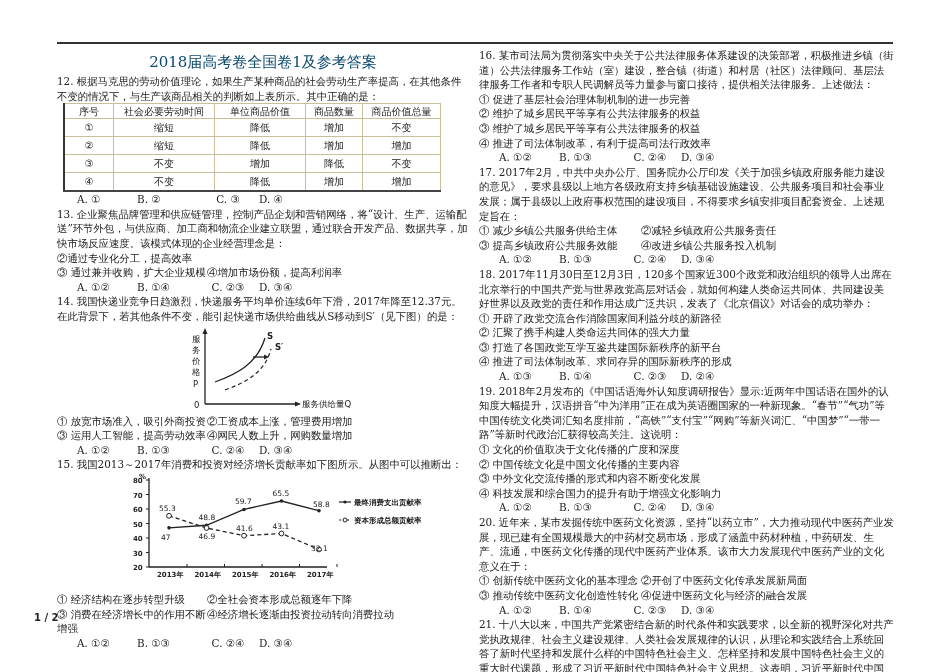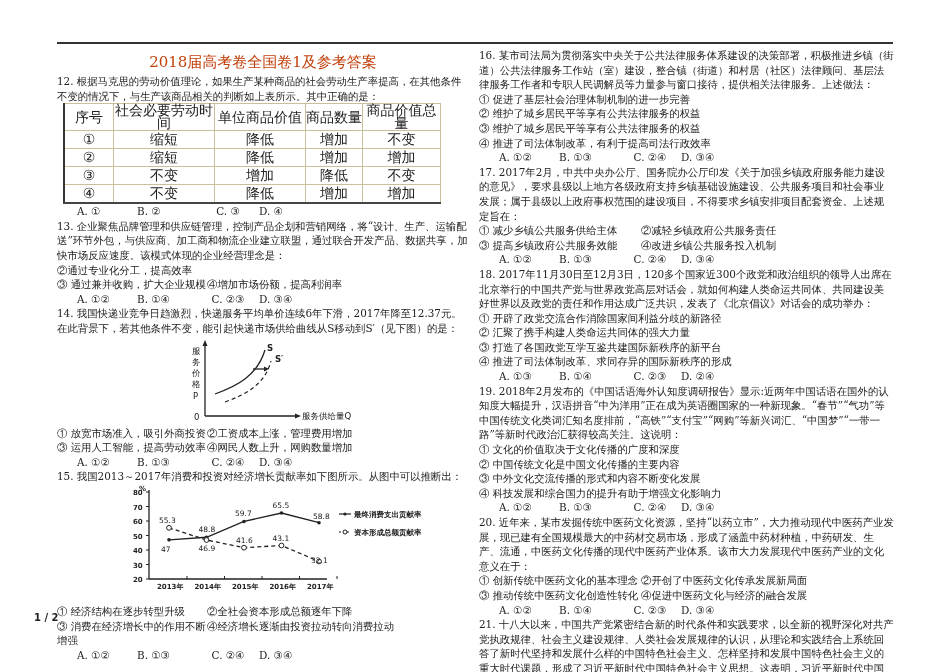--- a/index.html
+++ b/index.html
@@ -4,33 +4,33 @@
 <style>
   html, body { margin:0; padding:0; }
   body {
     width:950px; height:672px; background:#ffffff; position:relative; overflow:hidden;
     font-family: "DejaVu Serif", "Liberation Serif", serif; color:#222;
   }
   .top-rule { position:absolute; left:57px; top:42px; width:836px; height:2px; background:#333; }
   .col { position:absolute; top:48px; font-size:10.4px; line-height:14.6px; }
   .col-left { left:57px; width:412px; }
   .col-right { left:479px; width:415px; }
-  .title { text-align:center; font-size:15px; line-height:20px; margin:4px 0 2px 0; color:#c2410c; }
+  .title { text-align:center; font-size:15px; line-height:20px; margin:4px 0 2px 0; color:#0c4a6e; }
   p { margin:0; }
   .opt { margin:0; }
   .answers { display:flex; padding-left:20px; margin:0; }
   .answers span { display:inline-block; }
   .answers span:nth-child(1){ width:60px; }
   .answers span:nth-child(2){ width:60px; }
   .answers span:nth-child(3){ width:62px;text-align:center; }
   .answers span:nth-child(4){ width:60px; }
   .opts-2col { display:flex; }
   .opts-2col span:first-child { width:150px; display:inline-block; }
   table.q12 {
-    border-collapse:collapse; margin:0 0 0 6px; width:378px; font-size:14px;
+    border-collapse:collapse; margin:0 0 0 6px; width:378px; font-size:10px;
     border-left:2px solid #333; border-bottom:2px solid #444; border-right:1px solid #ccc;
   }
   table.q12 th, table.q12 td {
     border:1px solid #c9bf9a; text-align:center; font-weight:normal; height:14px; padding:0; line-height:13px;
   }
   table.q12 tr.r-body td { height:17px; }
   .fig14 { position:relative; width:412px; height:90px; }
   .fig15 { position:relative; width:412px; height:120px; }
   .pagenum { position:absolute; left:34px; top:612px; font-family:"DejaVu Sans", sans-serif; font-weight:bold; font-size:10px; }
   svg text { font-family:"DejaVu Sans", sans-serif; }

